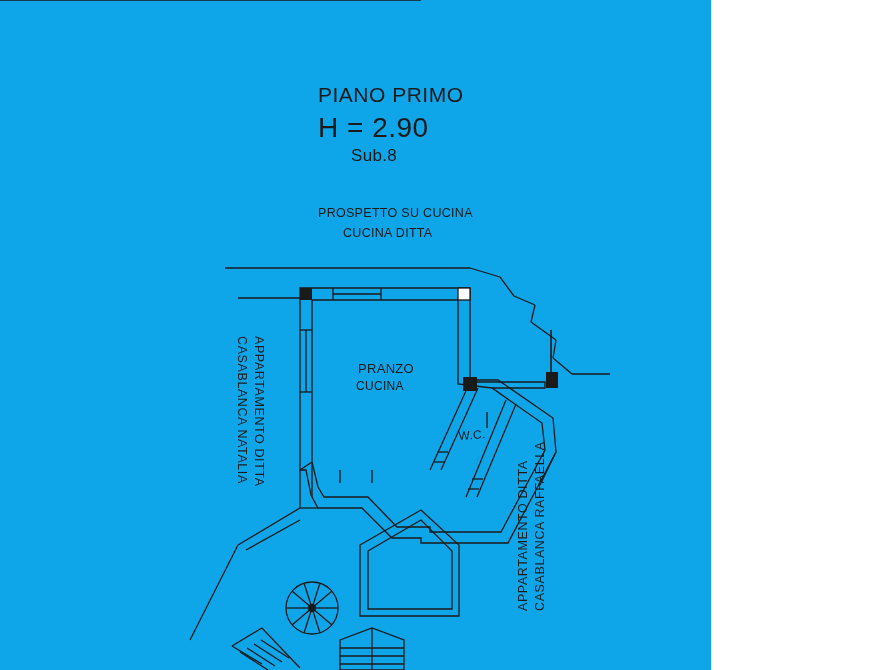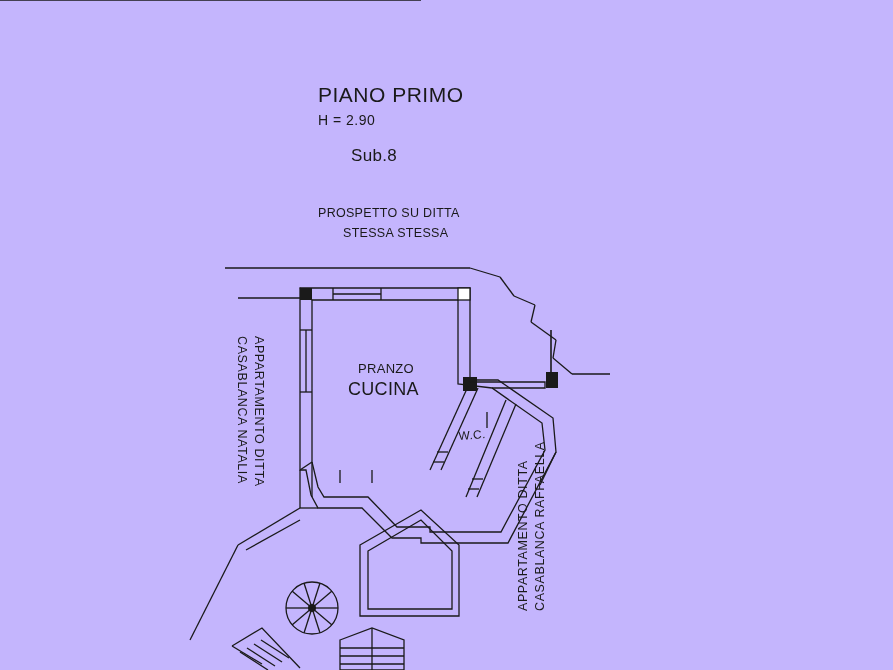--- a/index.html
+++ b/index.html
@@ -2,44 +2,44 @@
 <html><head>
 <meta charset="utf-8">
 <style>
   html, body {
     margin: 0;
     padding: 0;
     background: #ffffff;
   }
   #page {
     position: relative;
-    width: 893px;
+    width: 711px;
     height: 670px;
-    background: #c4b5fd;
+    background: #0ea5e9;
     overflow: hidden;
     font-family: "Liberation Sans", sans-serif;
     color: #000000;
     text-decoration: underline;
   }
   .txt {
     position: absolute;
     white-space: pre;
     color: #1a1a1a;
     font-family: "Liberation Sans", sans-serif;
   }
   #title-piano {
     left: 318px;
     top: 83px;
     font-size: 21px;
     letter-spacing: 0.5px;
   }
   #title-h {
     left: 318px;
     top: 112px;
-    font-size: 14px;
+    font-size: 28px;
     letter-spacing: 0.5px;
   }
   #title-sub {
     left: 351px;
     top: 146px;
     font-size: 17px;
     letter-spacing: 0.3px;
   }
   #prospetto-1 {
     left: 318px;
@@ -53,23 +53,23 @@
     font-size: 12.5px;
     letter-spacing: 0.3px;
   }
   #label-pranzo {
     left: 358px;
     top: 361px;
     font-size: 13px;
     letter-spacing: 0.3px;
   }
   #label-cucina {
-    left: 348px;
+    left: 356px;
     top: 379px;
-    font-size: 18px;
+    font-size: 12px;
     letter-spacing: 0.3px;
   }
   #label-wc {
     left: 458px;
     top: 429px;
     font-size: 12px;
     letter-spacing: 0.3px;
     transform: rotate(-4deg);
     transform-origin: left top;
   }
@@ -111,22 +111,22 @@
 </style>
 </head>
 <body>
 
 <div id="page">
 
   <div class="txt" id="title-piano">PIANO PRIMO</div>
   <div class="txt" id="title-h">H = 2.90</div>
   <div class="txt" id="title-sub">Sub.8</div>
 
-  <div class="txt" id="prospetto-1">PROSPETTO SU DITTA</div>
-  <div class="txt" id="prospetto-2">STESSA STESSA</div>
+  <div class="txt" id="prospetto-1">PROSPETTO SU CUCINA</div>
+  <div class="txt" id="prospetto-2">CUCINA DITTA</div>
 
   <svg id="plan" viewBox="0 0 893 670">
     <g fill="none" stroke="#1a1a1a" stroke-width="1.3" stroke-linejoin="miter" stroke-linecap="butt">
 
       <line x1="225" y1="268" x2="312" y2="268"></line>
       <line x1="312" y1="268" x2="470" y2="268"></line>
       <line x1="470" y1="268" x2="500" y2="277"></line>
       <line x1="500" y1="277" x2="514" y2="296"></line>
       <line x1="514" y1="296" x2="535" y2="305"></line>
       <line x1="535" y1="305" x2="531" y2="322"></line>

